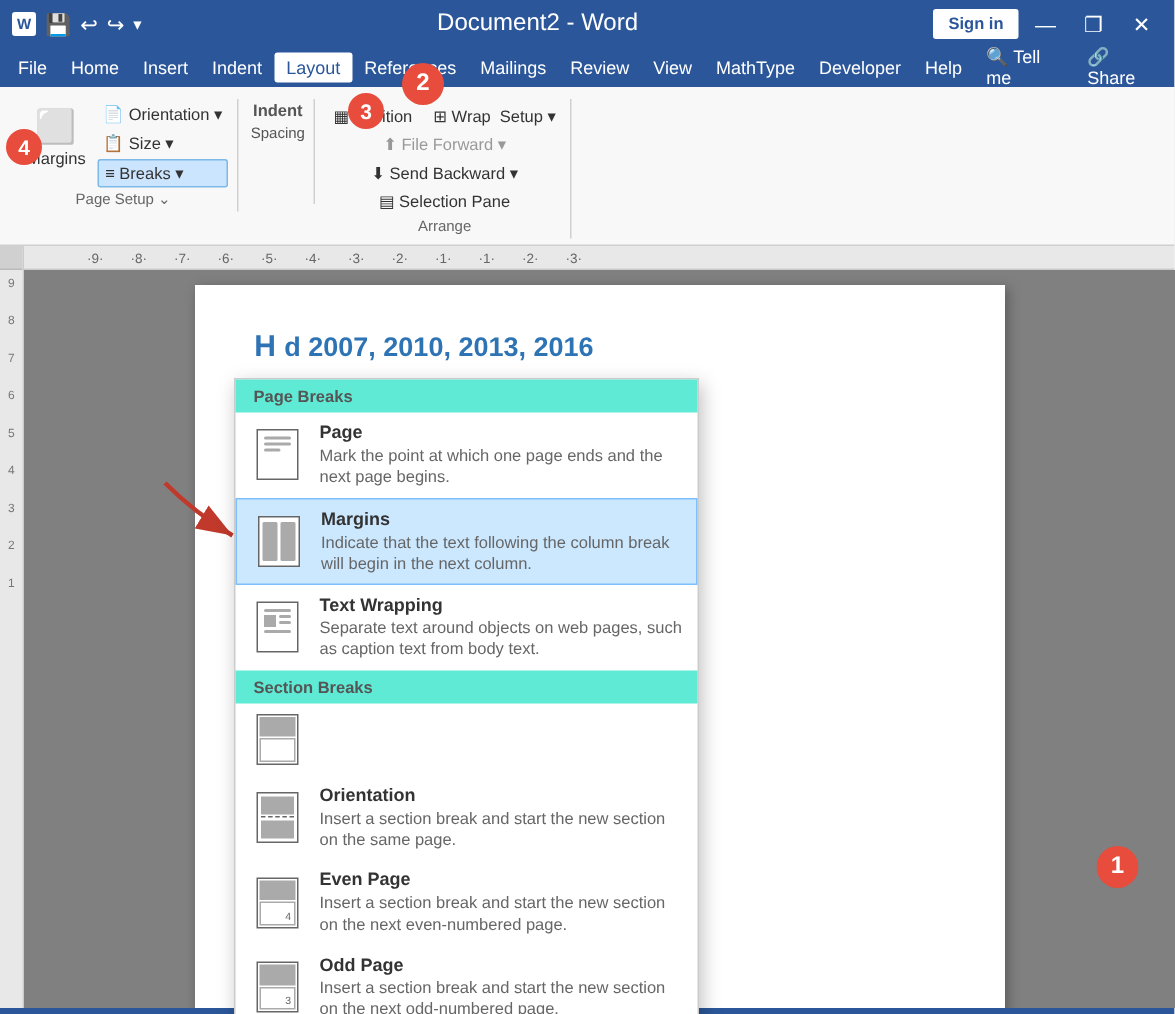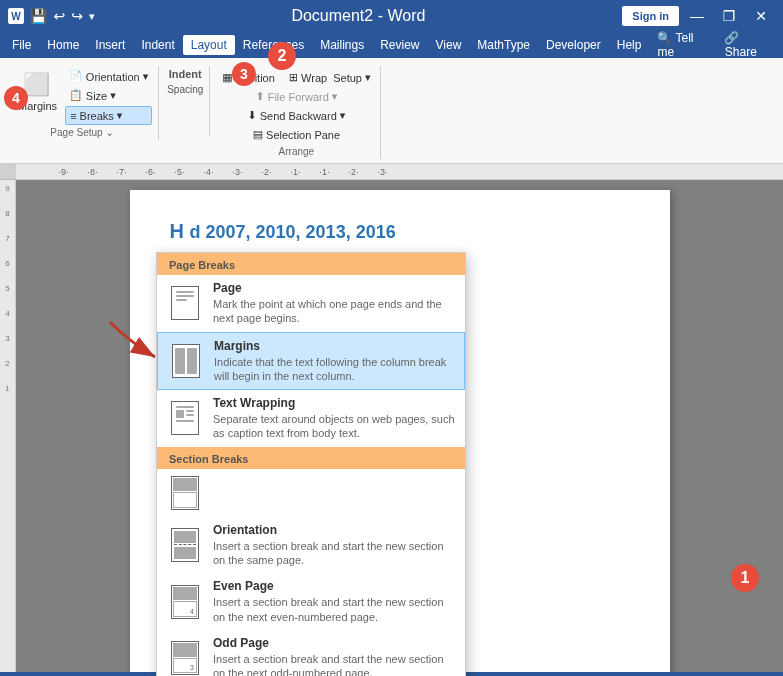--- a/index.html
+++ b/index.html
@@ -152,21 +152,21 @@
       box-shadow: 2px 4px 12px rgba(0,0,0,0.25);
       width: 310px;
       z-index: 100;
       pointer-events: all;
     }
     .dropdown-section-title {
       padding: 6px 12px 4px;
       font-size: 11px;
       font-weight: 600;
       color: #555;
-      background: #fdba74;
+      background: #5eead4;
     }
     .dropdown-item {
       display: flex;
       align-items: center;
       padding: 6px 10px;
       cursor: pointer;
       gap: 10px;
     }
     .dropdown-item.selected { background: #cce8ff; border: 1px solid #7cbfff; }
     .dropdown-item-icon {

